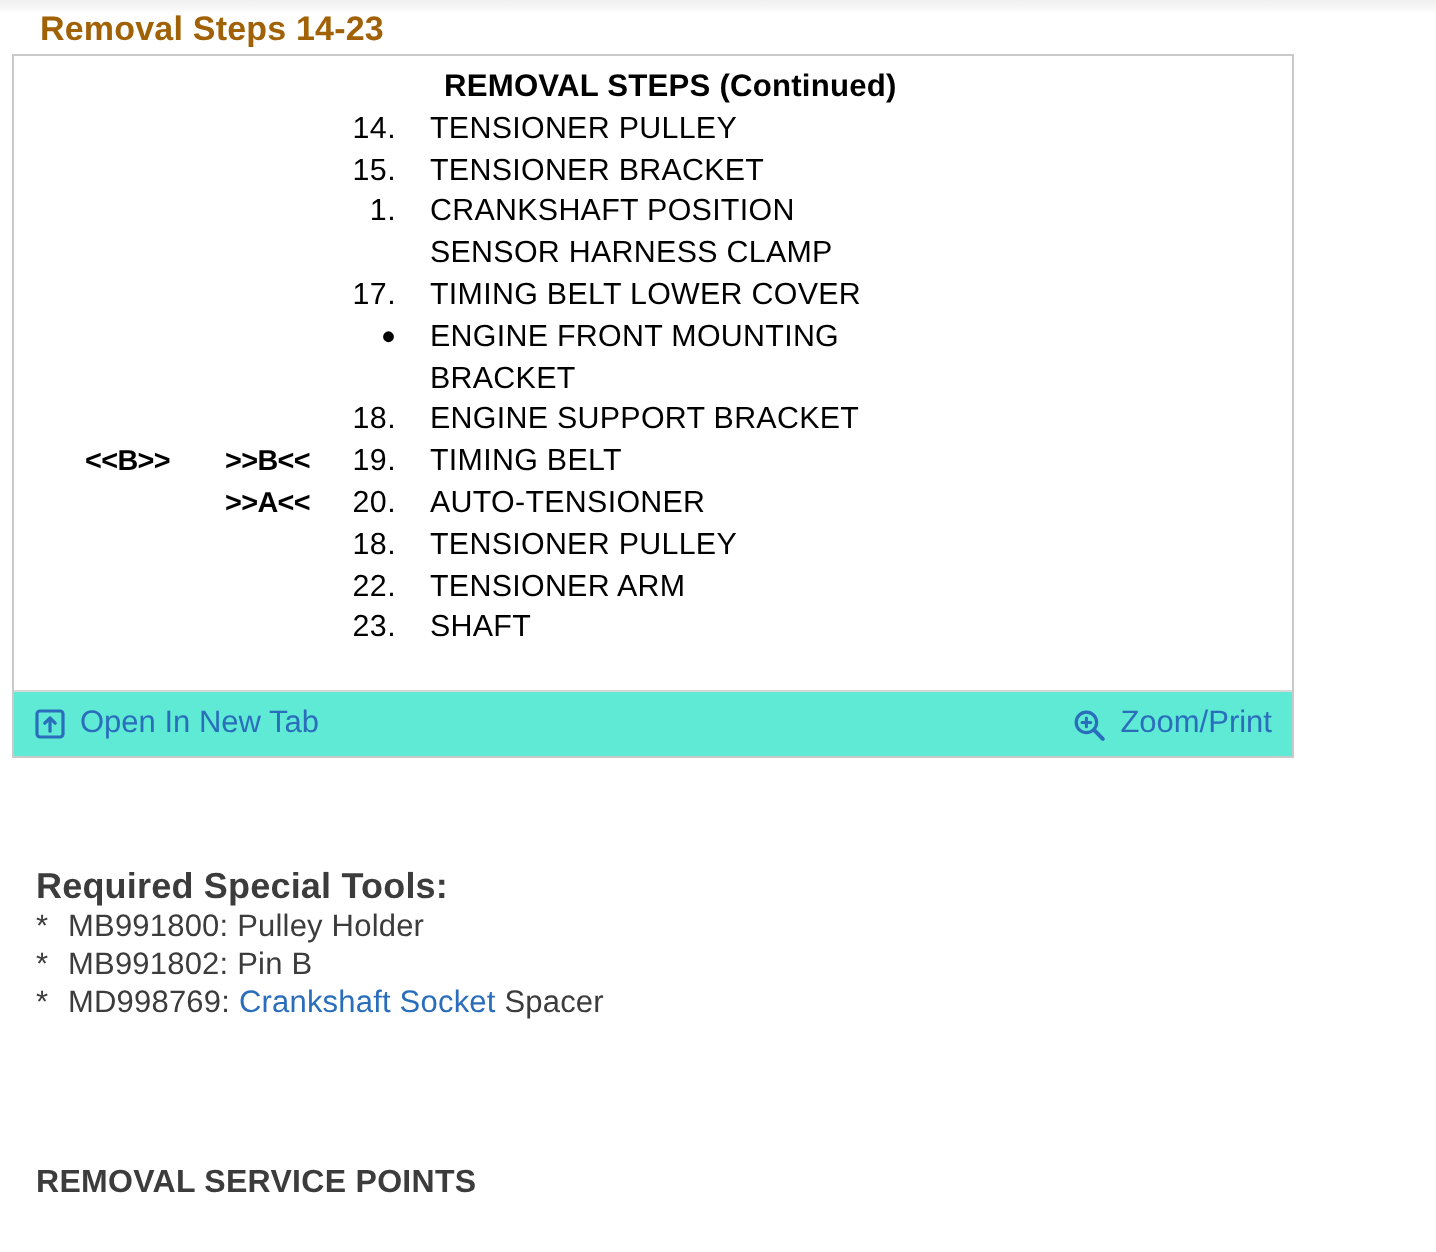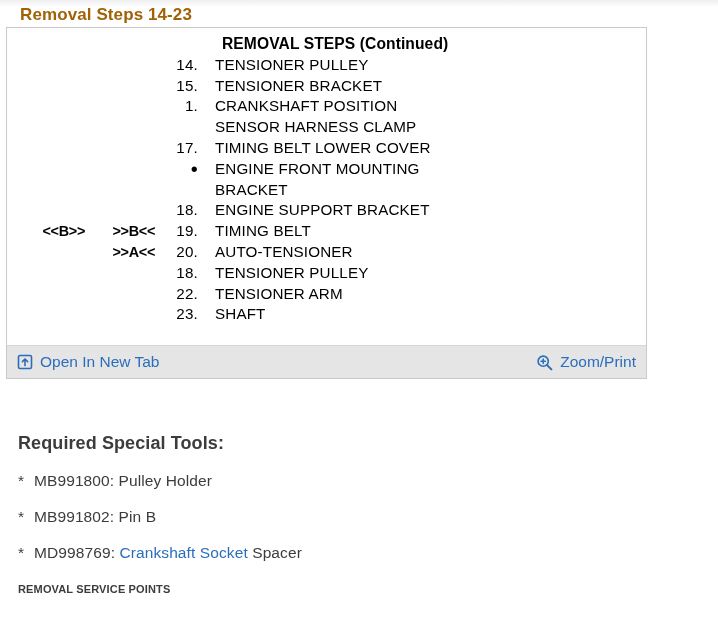--- a/index.html
+++ b/index.html
@@ -107,21 +107,21 @@
   }
   .col-text {
     padding-left: 17px;
     letter-spacing: 0.15px;
   }
 
   
   .viewer-footer {
     flex: 0 0 33px;
     border-top: 1px solid #d7d7d7;
-    background: #e5e5e5;
+    background: #5eead4;
     display: flex;
     align-items: center;
     justify-content: space-between;
     padding: 0 10px 0 10px;
     box-sizing: border-box;
   }
   .footer-link {
     display: flex;
     align-items: center;
     gap: 7px;
@@ -143,40 +143,40 @@
   }
   .tools-title {
     font-size: 18px;
     font-weight: bold;
     color: #3c3c3c;
     letter-spacing: 0.1px;
   }
   .tool-line {
     font-size: 15.5px;
     color: #3c3c3c;
-    margin-top: 18px;
+    margin-top: 1px;
     letter-spacing: 0.1px;
     white-space: nowrap;
   }
   .tool-line .star {
     display: inline-block;
     width: 16px;
     color: #3c3c3c;
   }
   .tool-link {
     color: #2a6ebb;
     cursor: pointer;
     text-decoration: none;
   }
 
   .section-heading {
     position: absolute;
     left: 18px;
     top: 583px;
-    font-size: 11px;
+    font-size: 16px;
     font-weight: bold;
     color: #3c3c3c;
     letter-spacing: 0.15px;
   }
 </style>
 </head>
 <body>
 
 <div class="top-band"></div>
 

